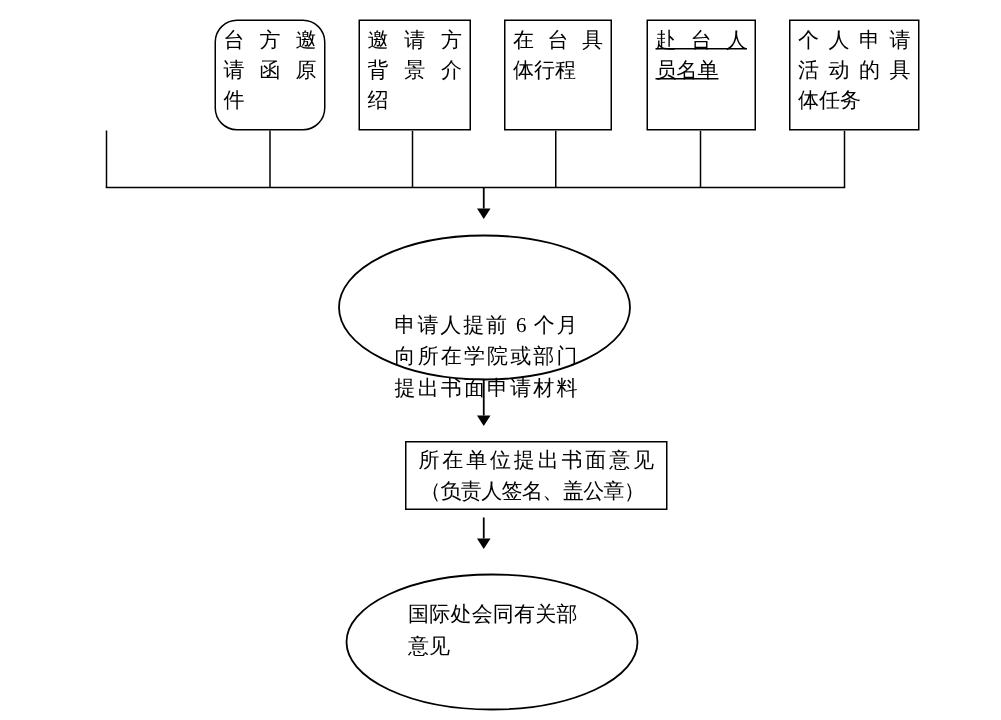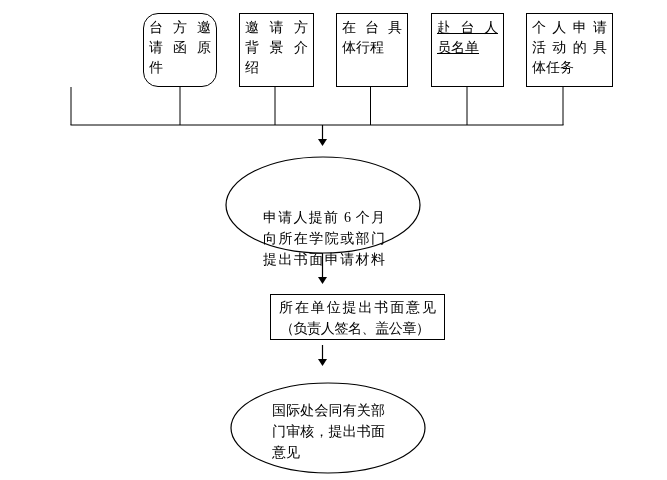--- a/index.html
+++ b/index.html
@@ -91,17 +91,16 @@
       <div class="line">提出书面申请材料</div>
     </div>
 
   <div class="rect-box" style="left:239px;top:294px;width:175px;height:46px;margin-left:31px;">
       <div class="line">所在单位提出书面意见</div>
       <div class="line">（负责人签名、盖公章）</div>
     </div>
 
   <div class="shape-text left-last" style="left:272px;top:400px;width:113px;">
       <div class="line">国际处会同有关部</div>
-      <div class="line">门审核，提出书面</div>
       <div class="line">意见</div>
     </div>
 
 </div>
 
 </body></html>

